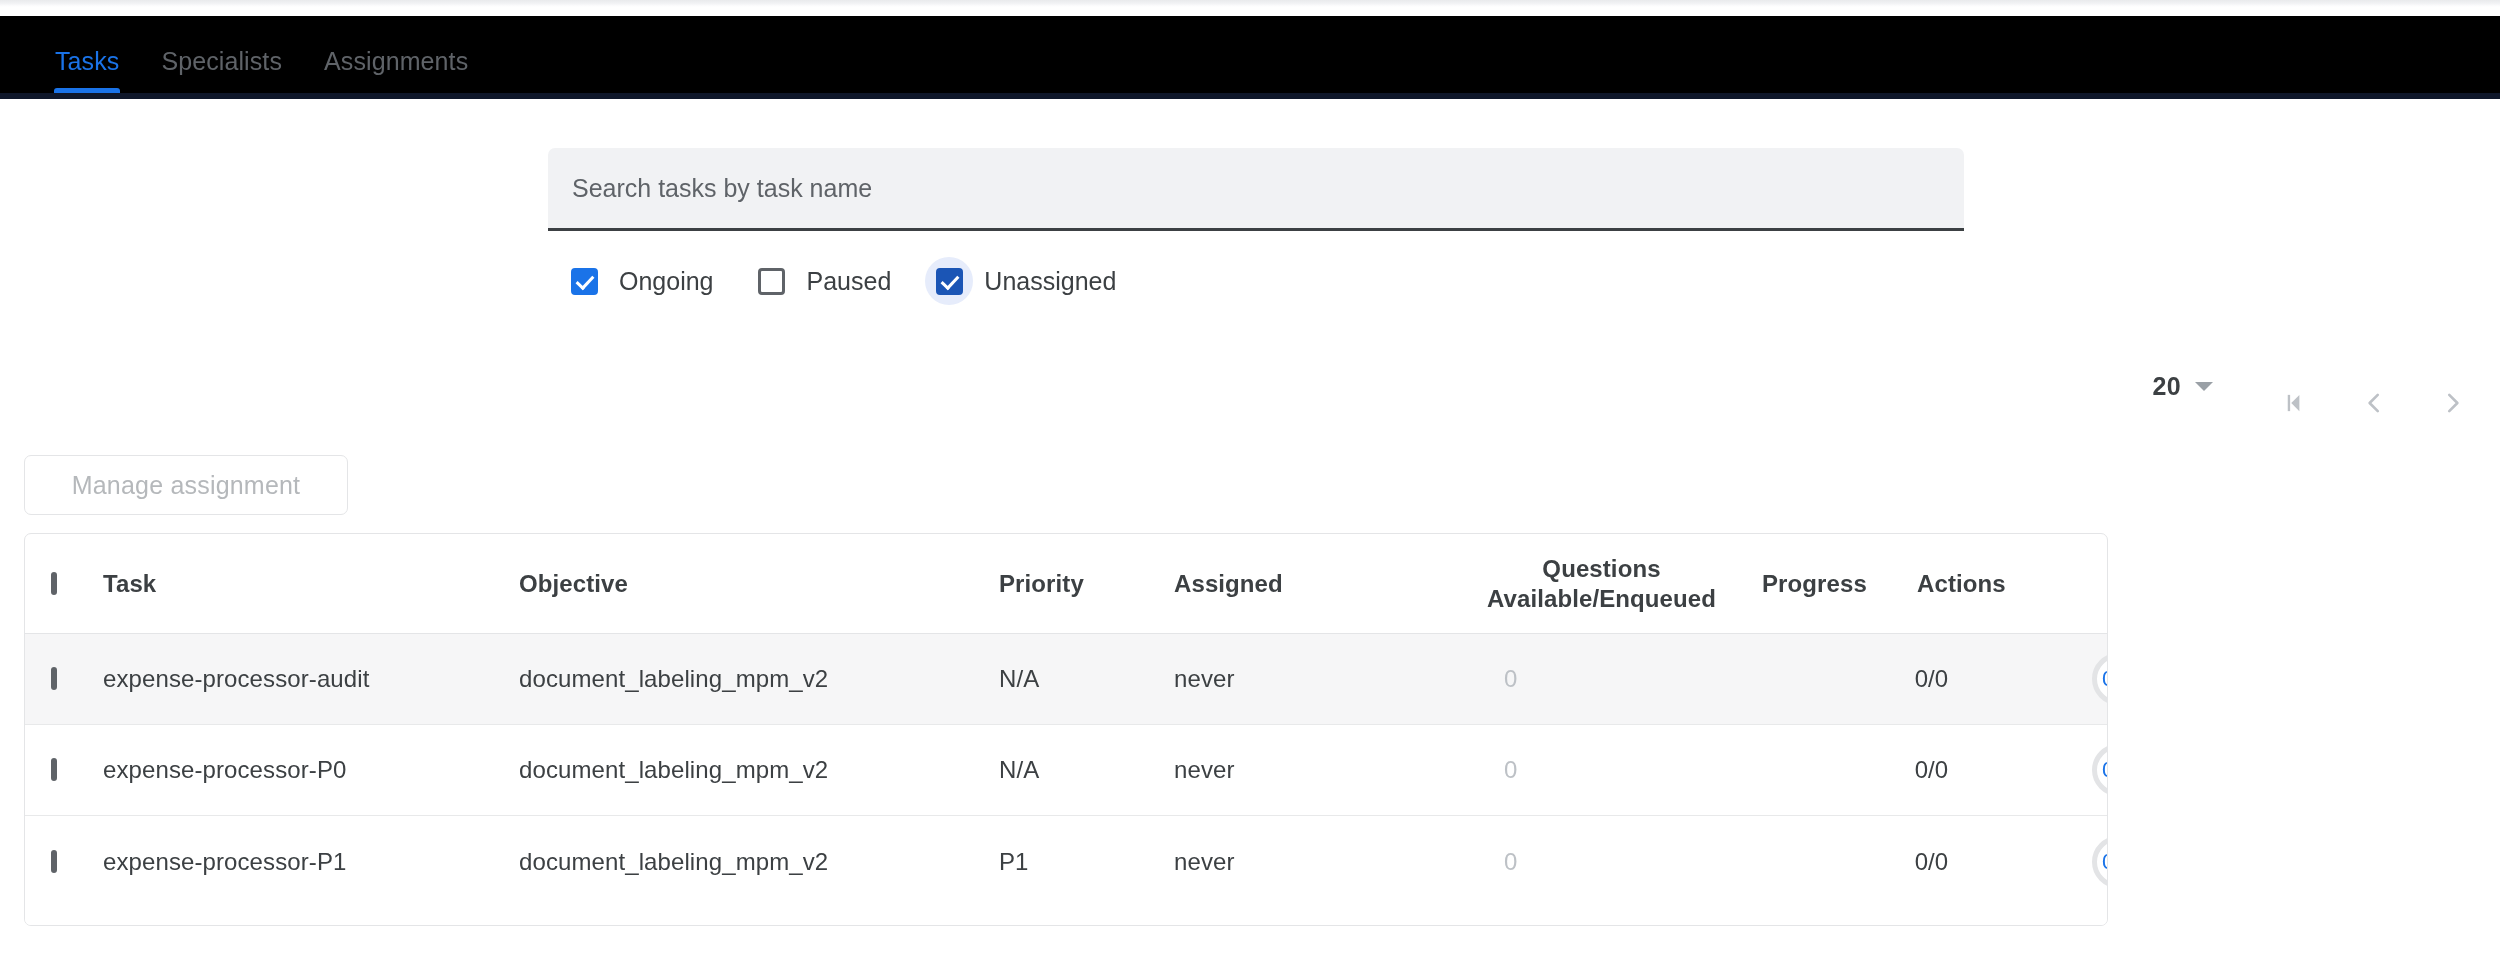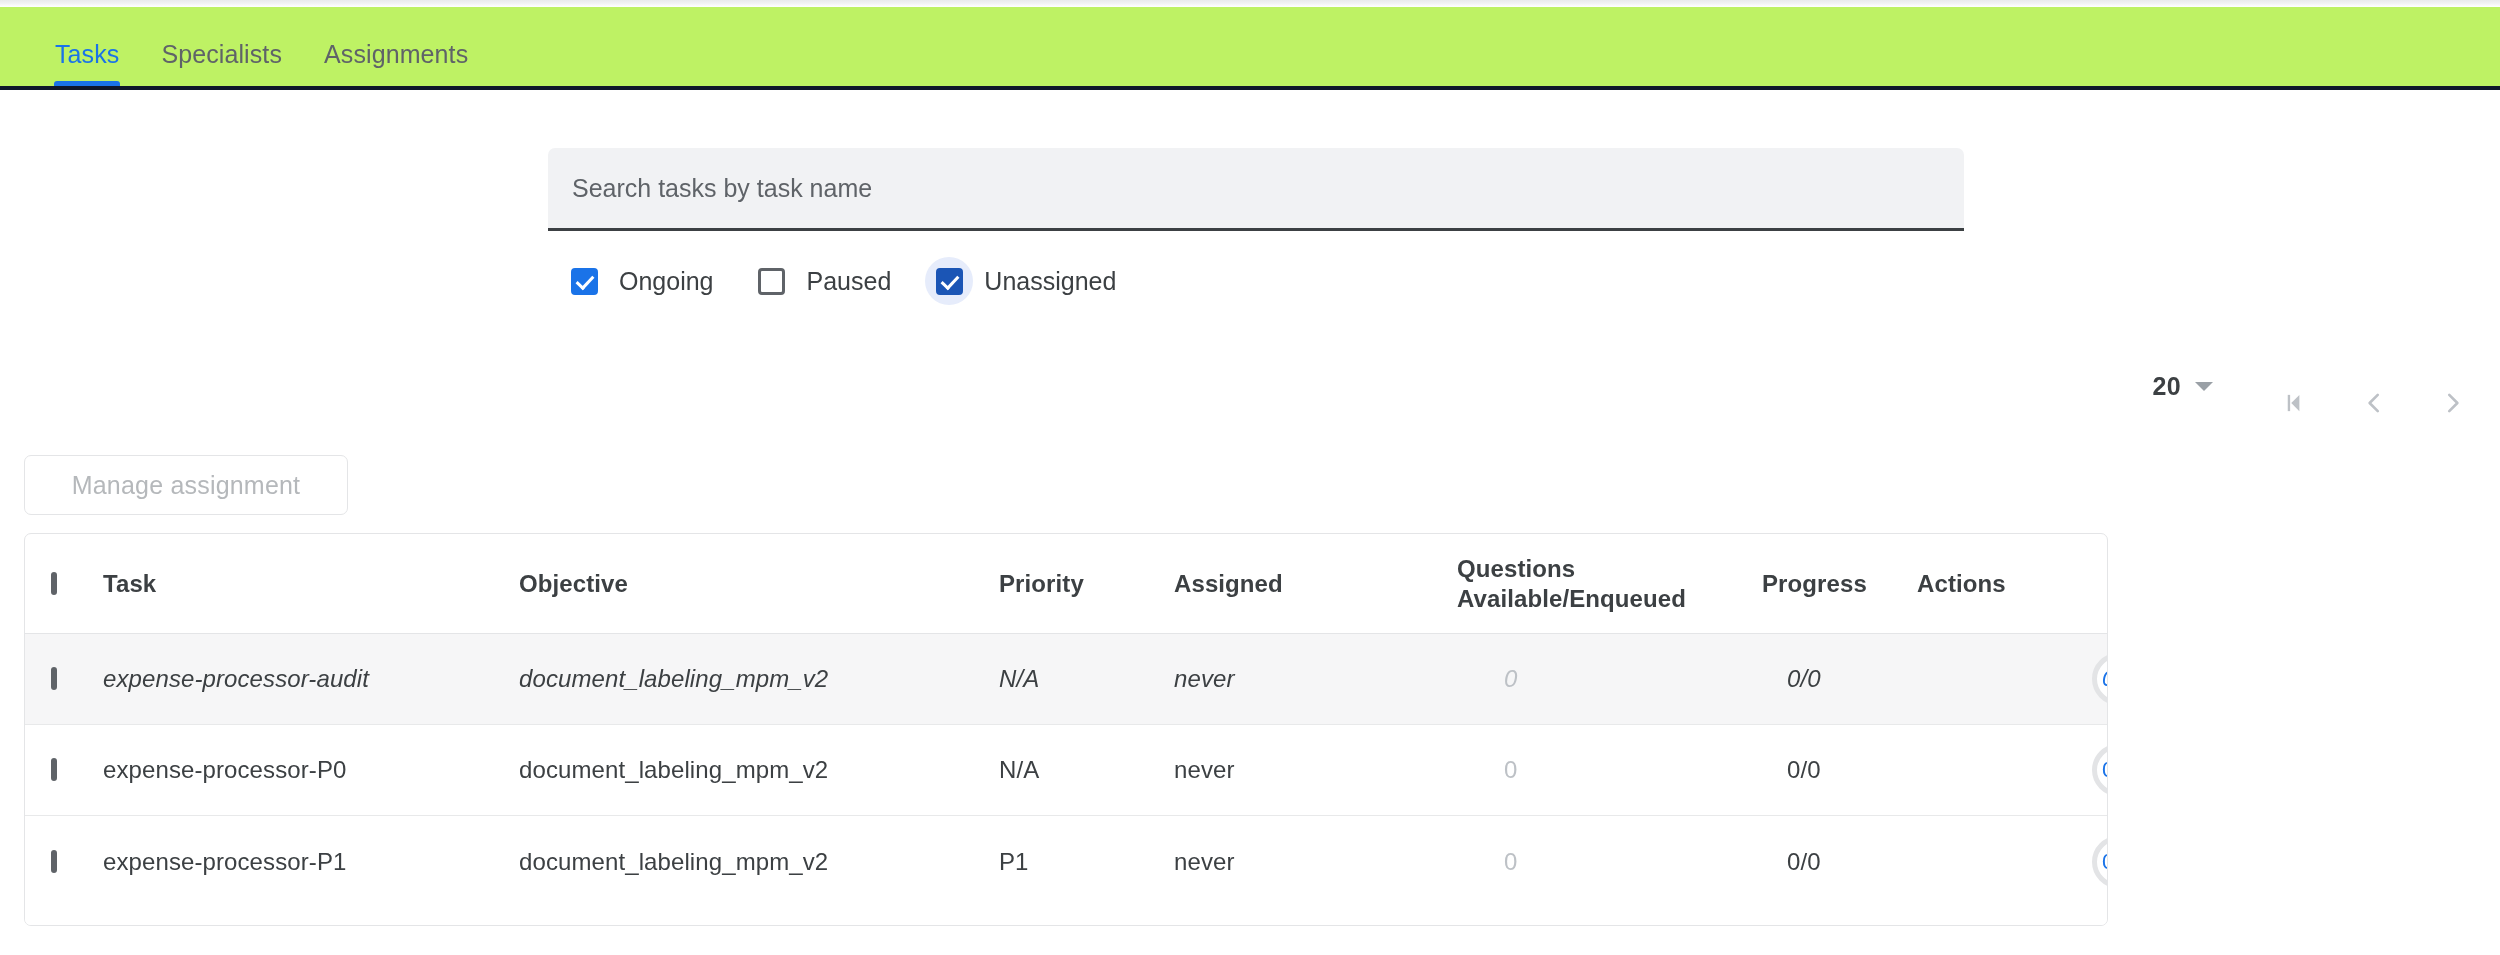--- a/index.html
+++ b/index.html
@@ -14,24 +14,24 @@
 
   
   .top-shadow {
     position: absolute; top: 0; left: 0;
     width: 2500px; height: 7px;
     background: linear-gradient(to bottom, #e9eaec 0%, #f1f2f4 45%, #fbfbfc 80%, #ffffff 100%);
   }
 
   
   .tabbar {
-    position: absolute; top: 7px; left: 0;
+    position: absolute; top: 16px; left: 0;
     width: 2500px; height: 83px;
-    background: #bef264;
-    border-bottom: 4px solid #0f172a;
+    background: #000000;
+    border-bottom: 6px solid #0f172a;
   }
   .tabs { position: absolute; left: 34px; bottom: 0; display: flex; align-items: flex-end; }
   .tab {
     position: relative;
     font-size: 25px;
     color: #5f6368;
     padding: 0 21px 17px 21px;
     letter-spacing: .1px;
     cursor: pointer;
     white-space: nowrap;
@@ -170,31 +170,31 @@
     background: #ffffff;
     overflow: hidden;
   }
   .row {
     display: flex; align-items: center;
     height: 91px;
     border-bottom: 1px solid #e8e9ea;
     position: relative;
   }
   .row.header { height: 100px; border-bottom: 1px solid #e4e5e7; }
-  .row.shaded { background: #f6f6f7; font-style: italic; }
+  .row.shaded { background: #f6f6f7; }
   .row.last { border-bottom: none; height: 91px; }
   .table-card .spacer { height: 18px; background: #ffffff; }
 
   .c-check  { width: 78px;  padding-left: 26px; flex: 0 0 auto; }
   .c-task   { width: 416px; flex: 0 0 auto; }
   .c-obj    { width: 480px; flex: 0 0 auto; }
   .c-prio   { width: 175px; flex: 0 0 auto; }
   .c-last   { width: 330px; flex: 0 0 auto; }
   .c-assign { width: 283px; flex: 0 0 auto; text-align: left; }
-  .c-ques   { width: 305px; flex: 0 0 auto; text-align: left; padding-right: 16px; }
+  .c-ques   { width: 305px; flex: 0 0 auto; text-align: center; padding-right: 16px; }
   .c-prog   { width: 155px; flex: 0 0 auto; }
   .c-act    { flex: 1 1 auto; }
 
   .th {
     font-size: 24px;
     color: #3c4043;
     font-weight: bold;
     letter-spacing: .1px;
     line-height: 1.25;
   }

